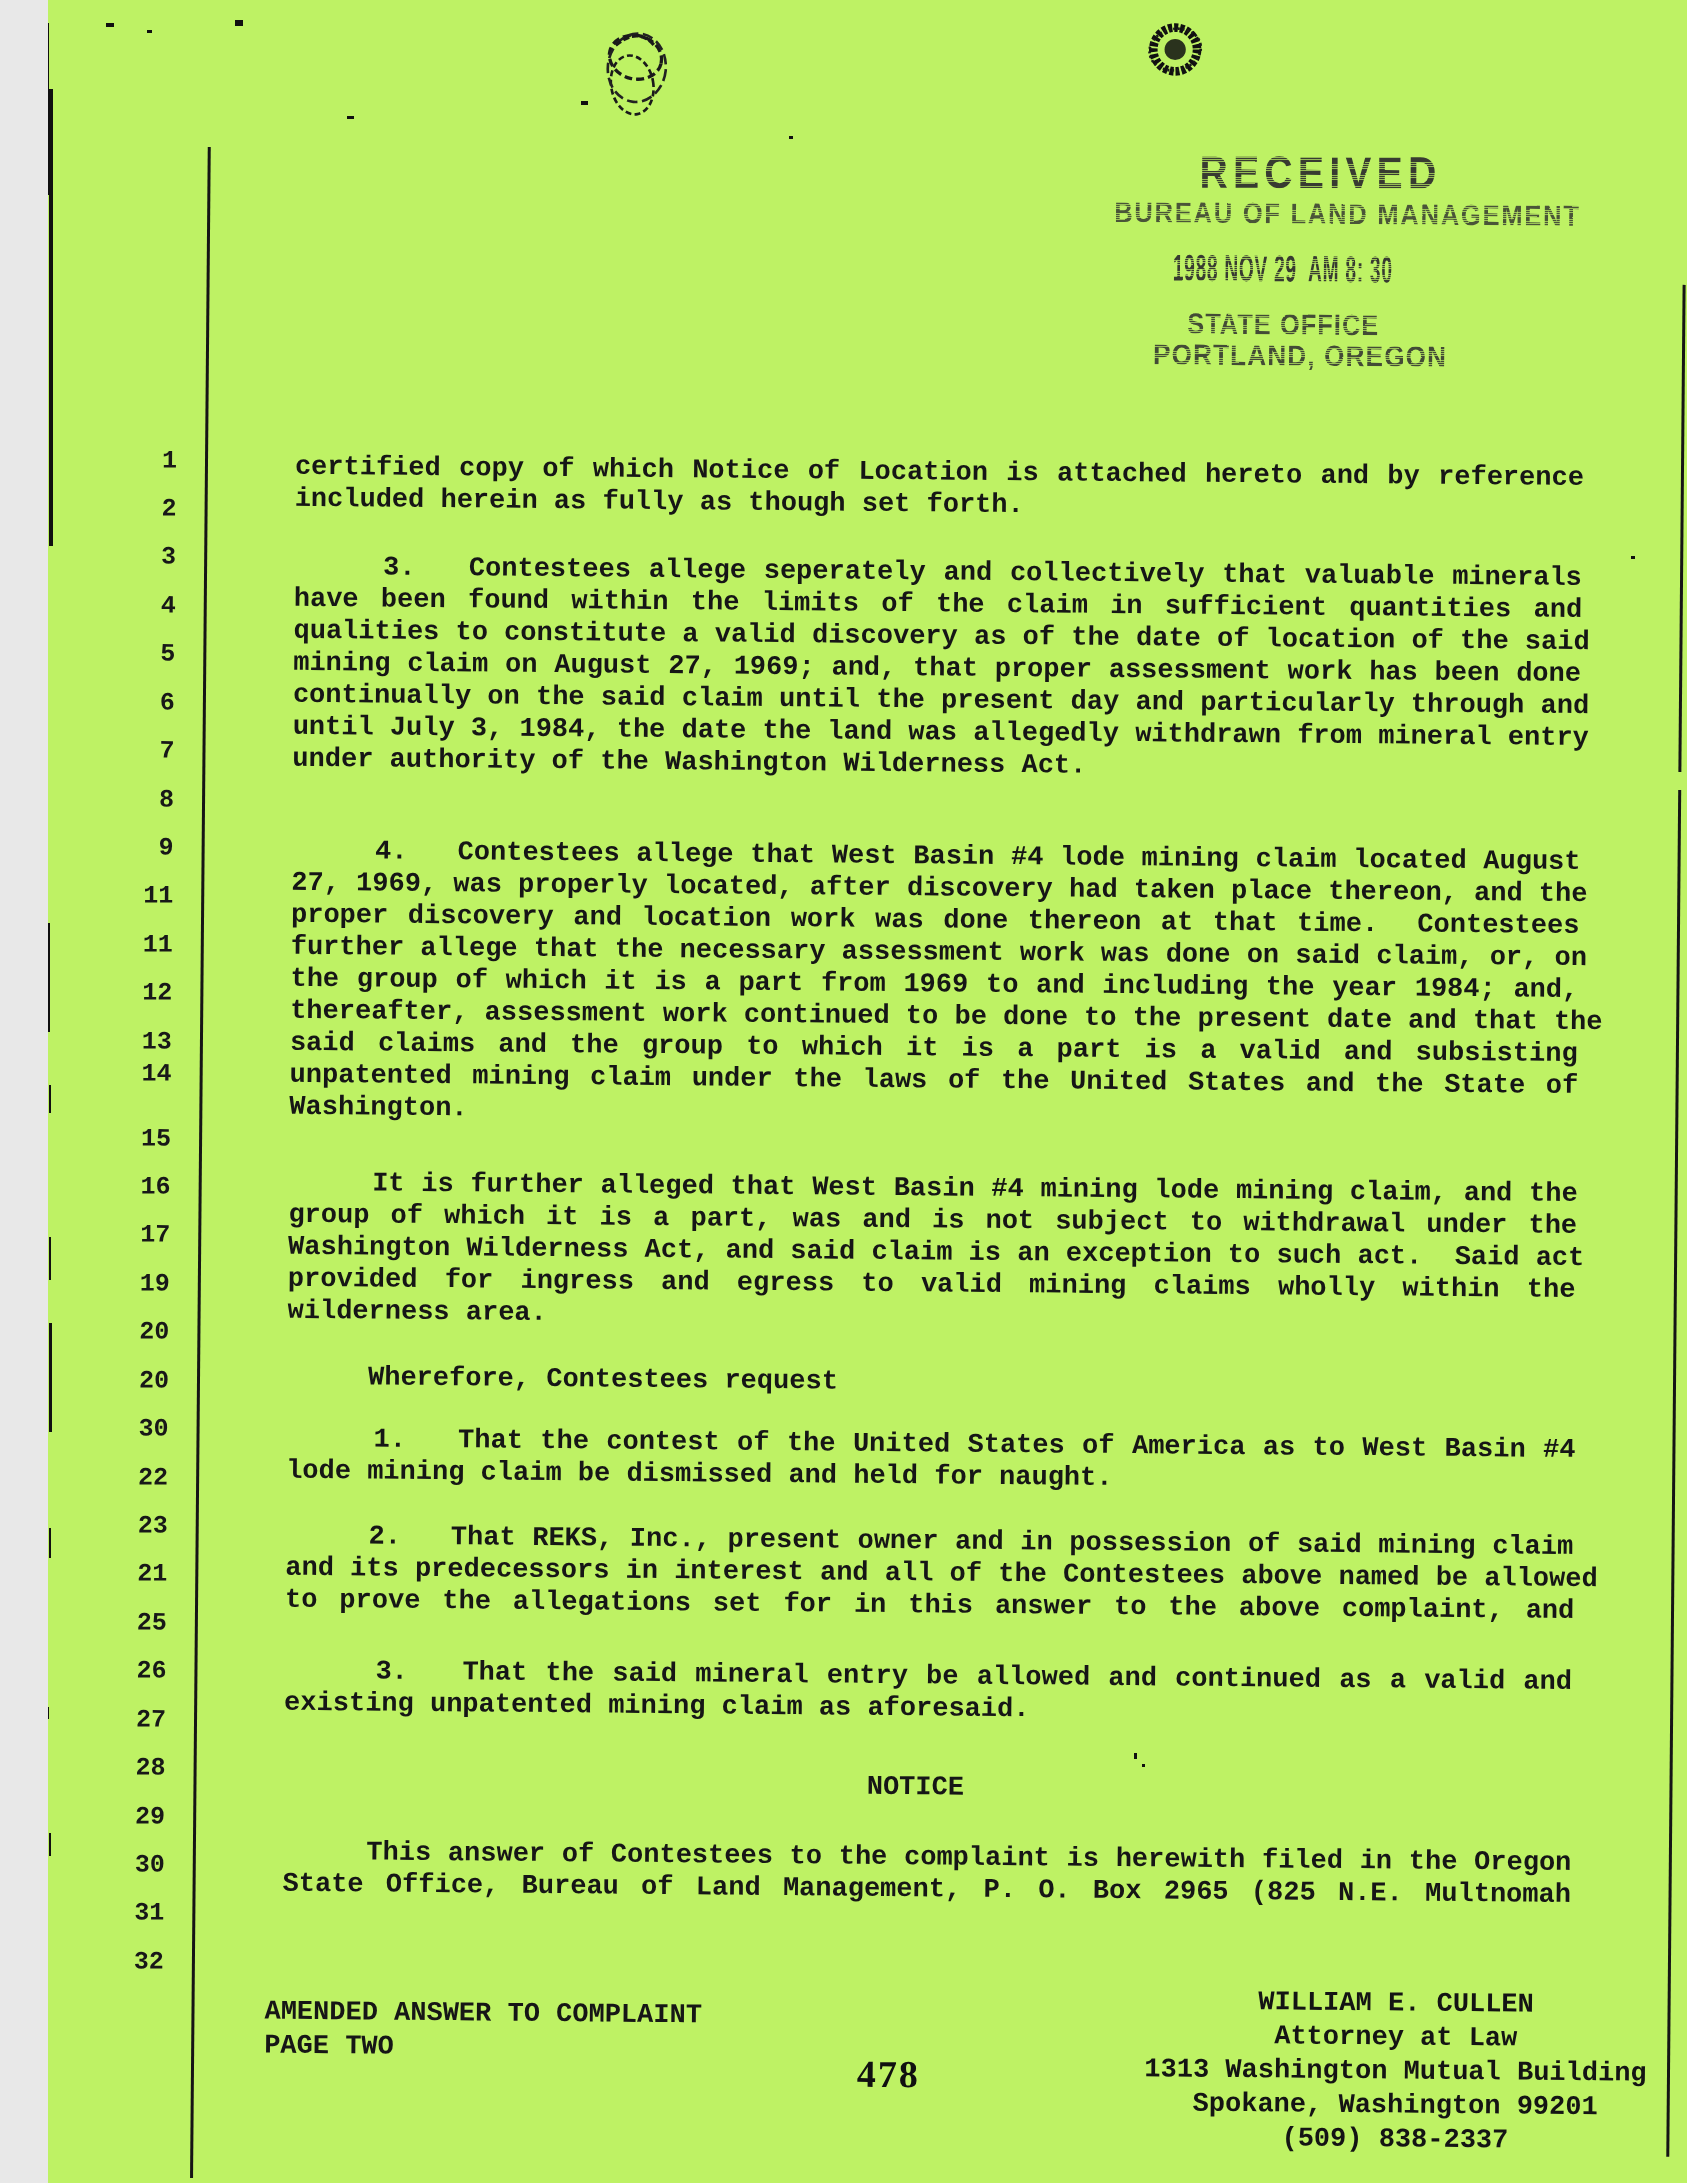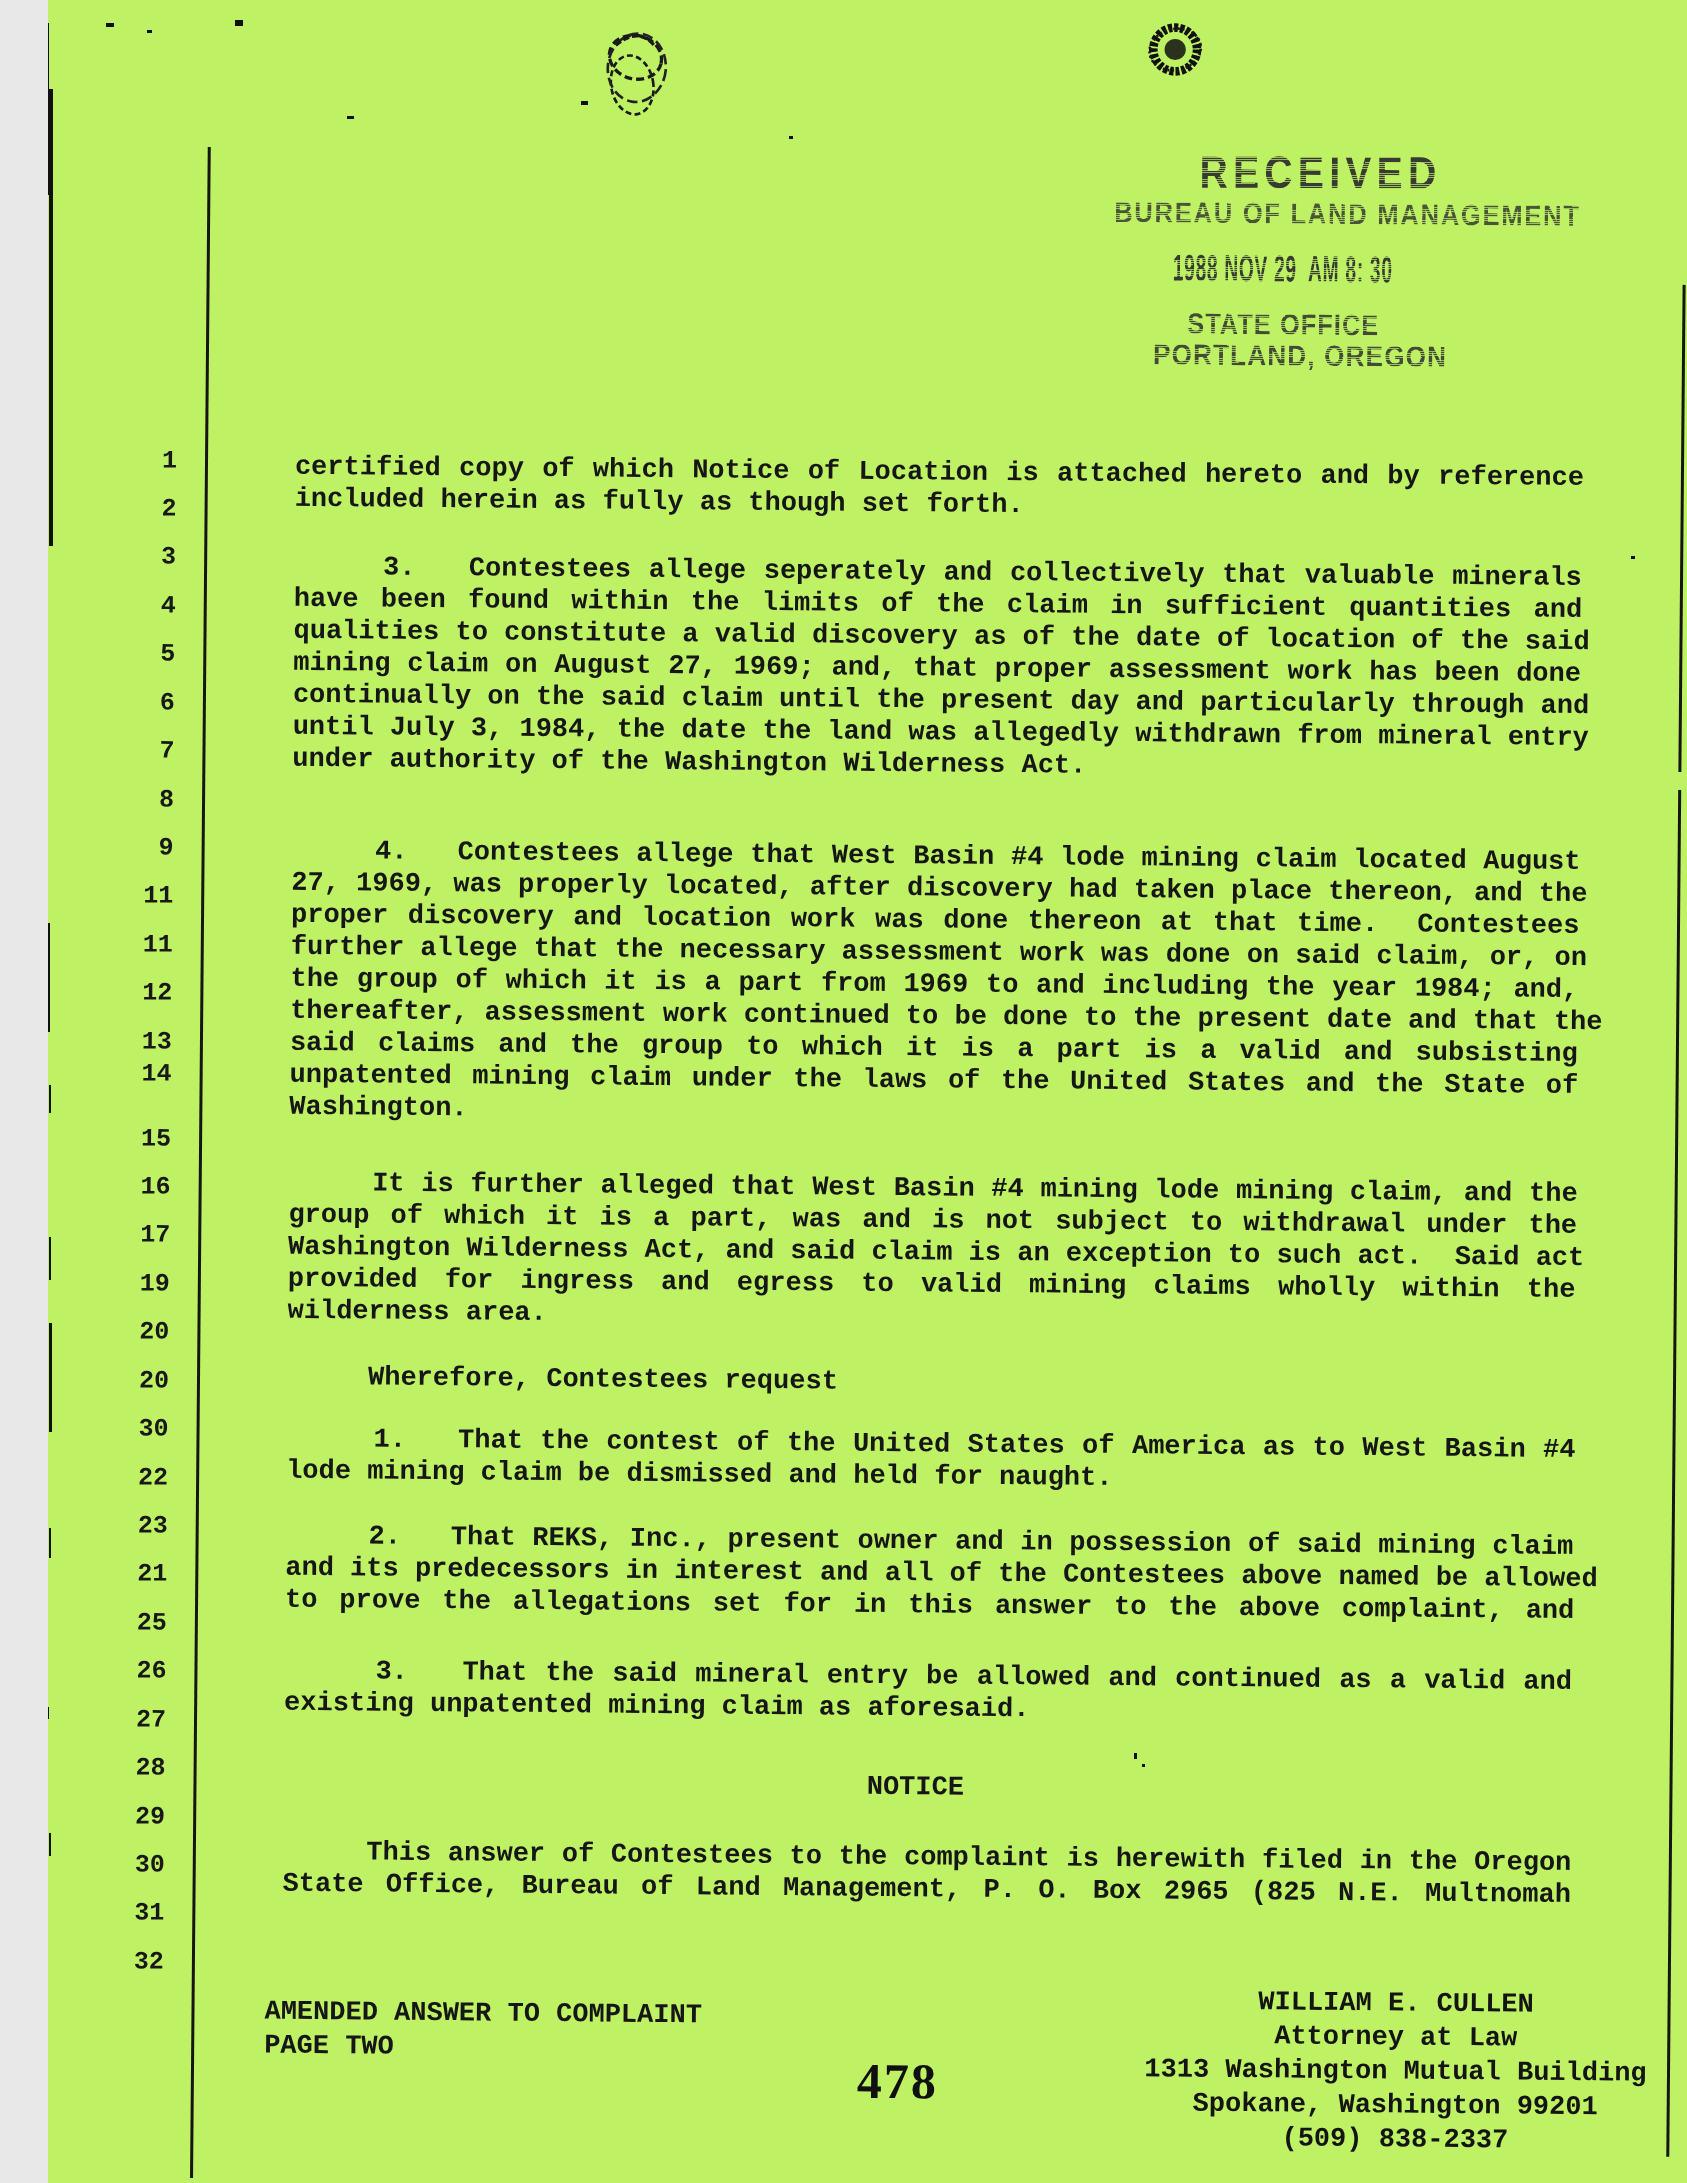--- a/index.html
+++ b/index.html
@@ -33,21 +33,21 @@
   .s-received{left:1149px;top:138px;font-size:45px;letter-spacing:6px;transform:scaleX(.87) rotate(-.3deg);}
   .s-bureau  {left:1064px;top:188px;font-size:29px;letter-spacing:2px;transform:scaleX(.88);opacity:.8;}
   .s-date    {left:1123px;top:239px;font-size:37px;letter-spacing:1.3px;transform:scaleX(.52);}
   .s-state   {left:1138px;top:299px;font-size:29px;letter-spacing:1.3px;transform:scaleX(.87);opacity:.85;}
   .s-portland{left:1104px;top:330px;font-size:29px;letter-spacing:1.3px;transform:scaleX(.90);opacity:.85;}
 
   
   .doc-title{position:absolute;left:230px;top:1994px;
     font-family:"Liberation Mono",monospace;font-weight:700;font-size:27px;line-height:34px;color:#161616;white-space:pre;}
   .page-number{position:absolute;left:823px;top:2046px;
-    font-family:"Liberation Serif",serif;font-weight:700;font-size:50px;letter-spacing:2px;color:#101010;}
+    font-family:"Liberation Serif",serif;font-weight:700;font-size:38px;letter-spacing:2px;color:#101010;}
   .attorney{position:absolute;left:1077px;top:1976px;width:569px;text-align:center;
     font-family:"Liberation Mono",monospace;font-weight:700;font-size:27px;line-height:34px;color:#141414;}
 
   
   .edge,.speck{position:absolute;background:#101010;}
   .punch{position:absolute;}
 </style>
 </head>
 <body>
 

